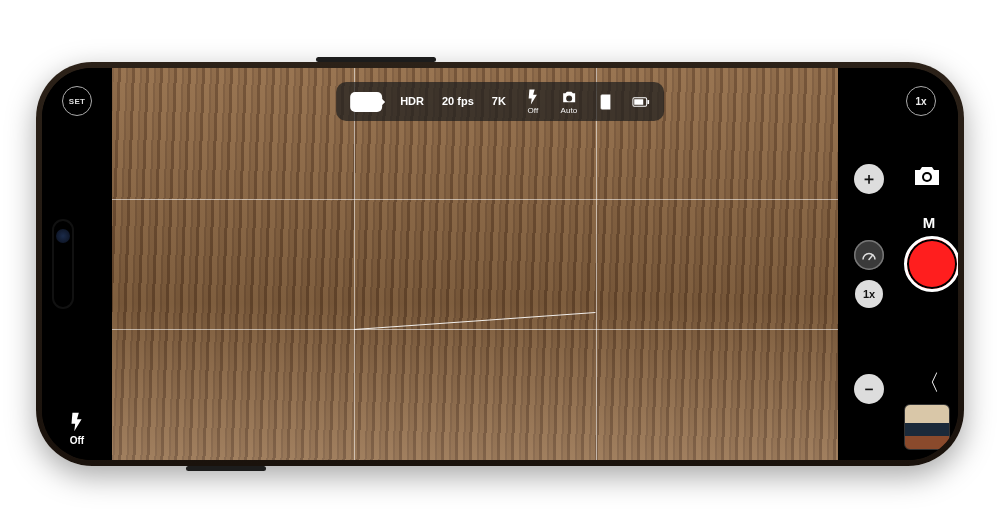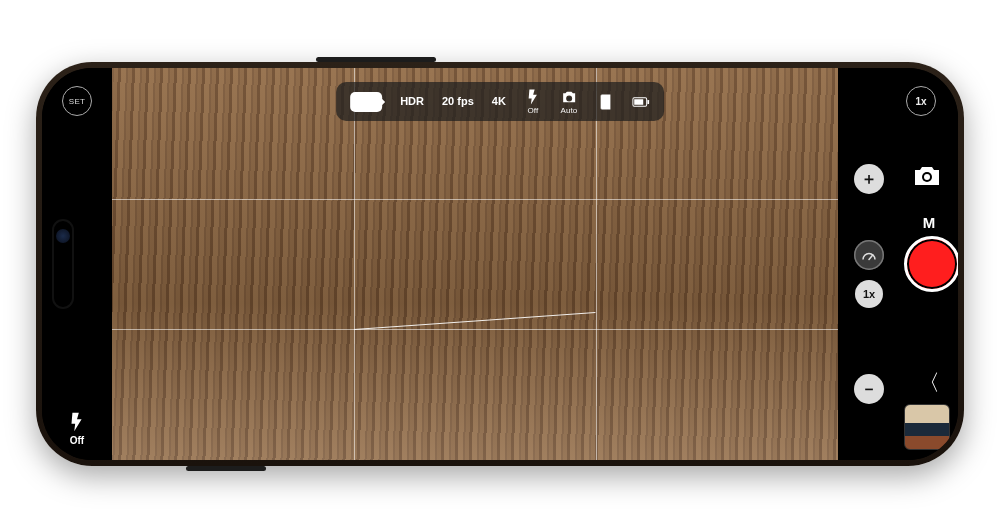--- a/index.html
+++ b/index.html
@@ -90,21 +90,21 @@
   .toppill svg{display:block;}
   .vcam{
     width:32px;height:20px;border-radius:5px;background:#fff;position:relative;
   }
   .vcam::after{content:"";position:absolute;right:-9px;top:4px;border:6px solid transparent;border-left-color:#fff;}
   
   .setbtn{
     position:absolute;left:20px;top:18px;z-index:7;
     width:28px;height:28px;border:1.5px solid #aaa;border-radius:50%;
     display:flex;align-items:center;justify-content:center;
-    color:#ddd;font-size:8px;font-weight:400;letter-spacing:.3px;
+    color:#ddd;font-size:8px;font-weight:700;letter-spacing:.3px;
   }
   
   .onex{
     position:absolute;right:22px;top:18px;z-index:7;
     width:28px;height:28px;border:1.5px solid #aaa;border-radius:50%;
     display:flex;align-items:center;justify-content:center;
     color:#eee;font-size:10px;font-weight:600;
   }
   .bt-icon{position:absolute;left:22px;bottom:84px;color:#fff;}
   .flash{position:absolute;left:0;width:70px;bottom:14px;display:flex;flex-direction:column;align-items:center;gap:2px;color:#fff;z-index:7;}
@@ -169,21 +169,21 @@
       <div class="seg">
         <div class="vcam"></div>
       </div>
       <div class="seg">
         <span>HDR</span>
       </div>
       <div class="seg">
         <span>20 fps</span>
       </div>
       <div class="seg">
-        <span>4K</span>
+        <span>7K</span>
       </div>
       <div class="seg">
         <svg class="ic" viewBox="0 0 24 24" fill="#fff">
             <path d="M7 2l-1 12h4l-1 8 8-13h-5l2-7z"></path>
           </svg>
         <span class="sub">Off</span>
       </div>
       <div class="seg">
         <svg class="ic" viewBox="0 0 24 24" fill="#fff">
             <path d="M4 7h3l2-2h6l2 2h3v12H4z M12 10a4 4 0 100 8 4 4 0 000-8z" fill="#fff"></path>

